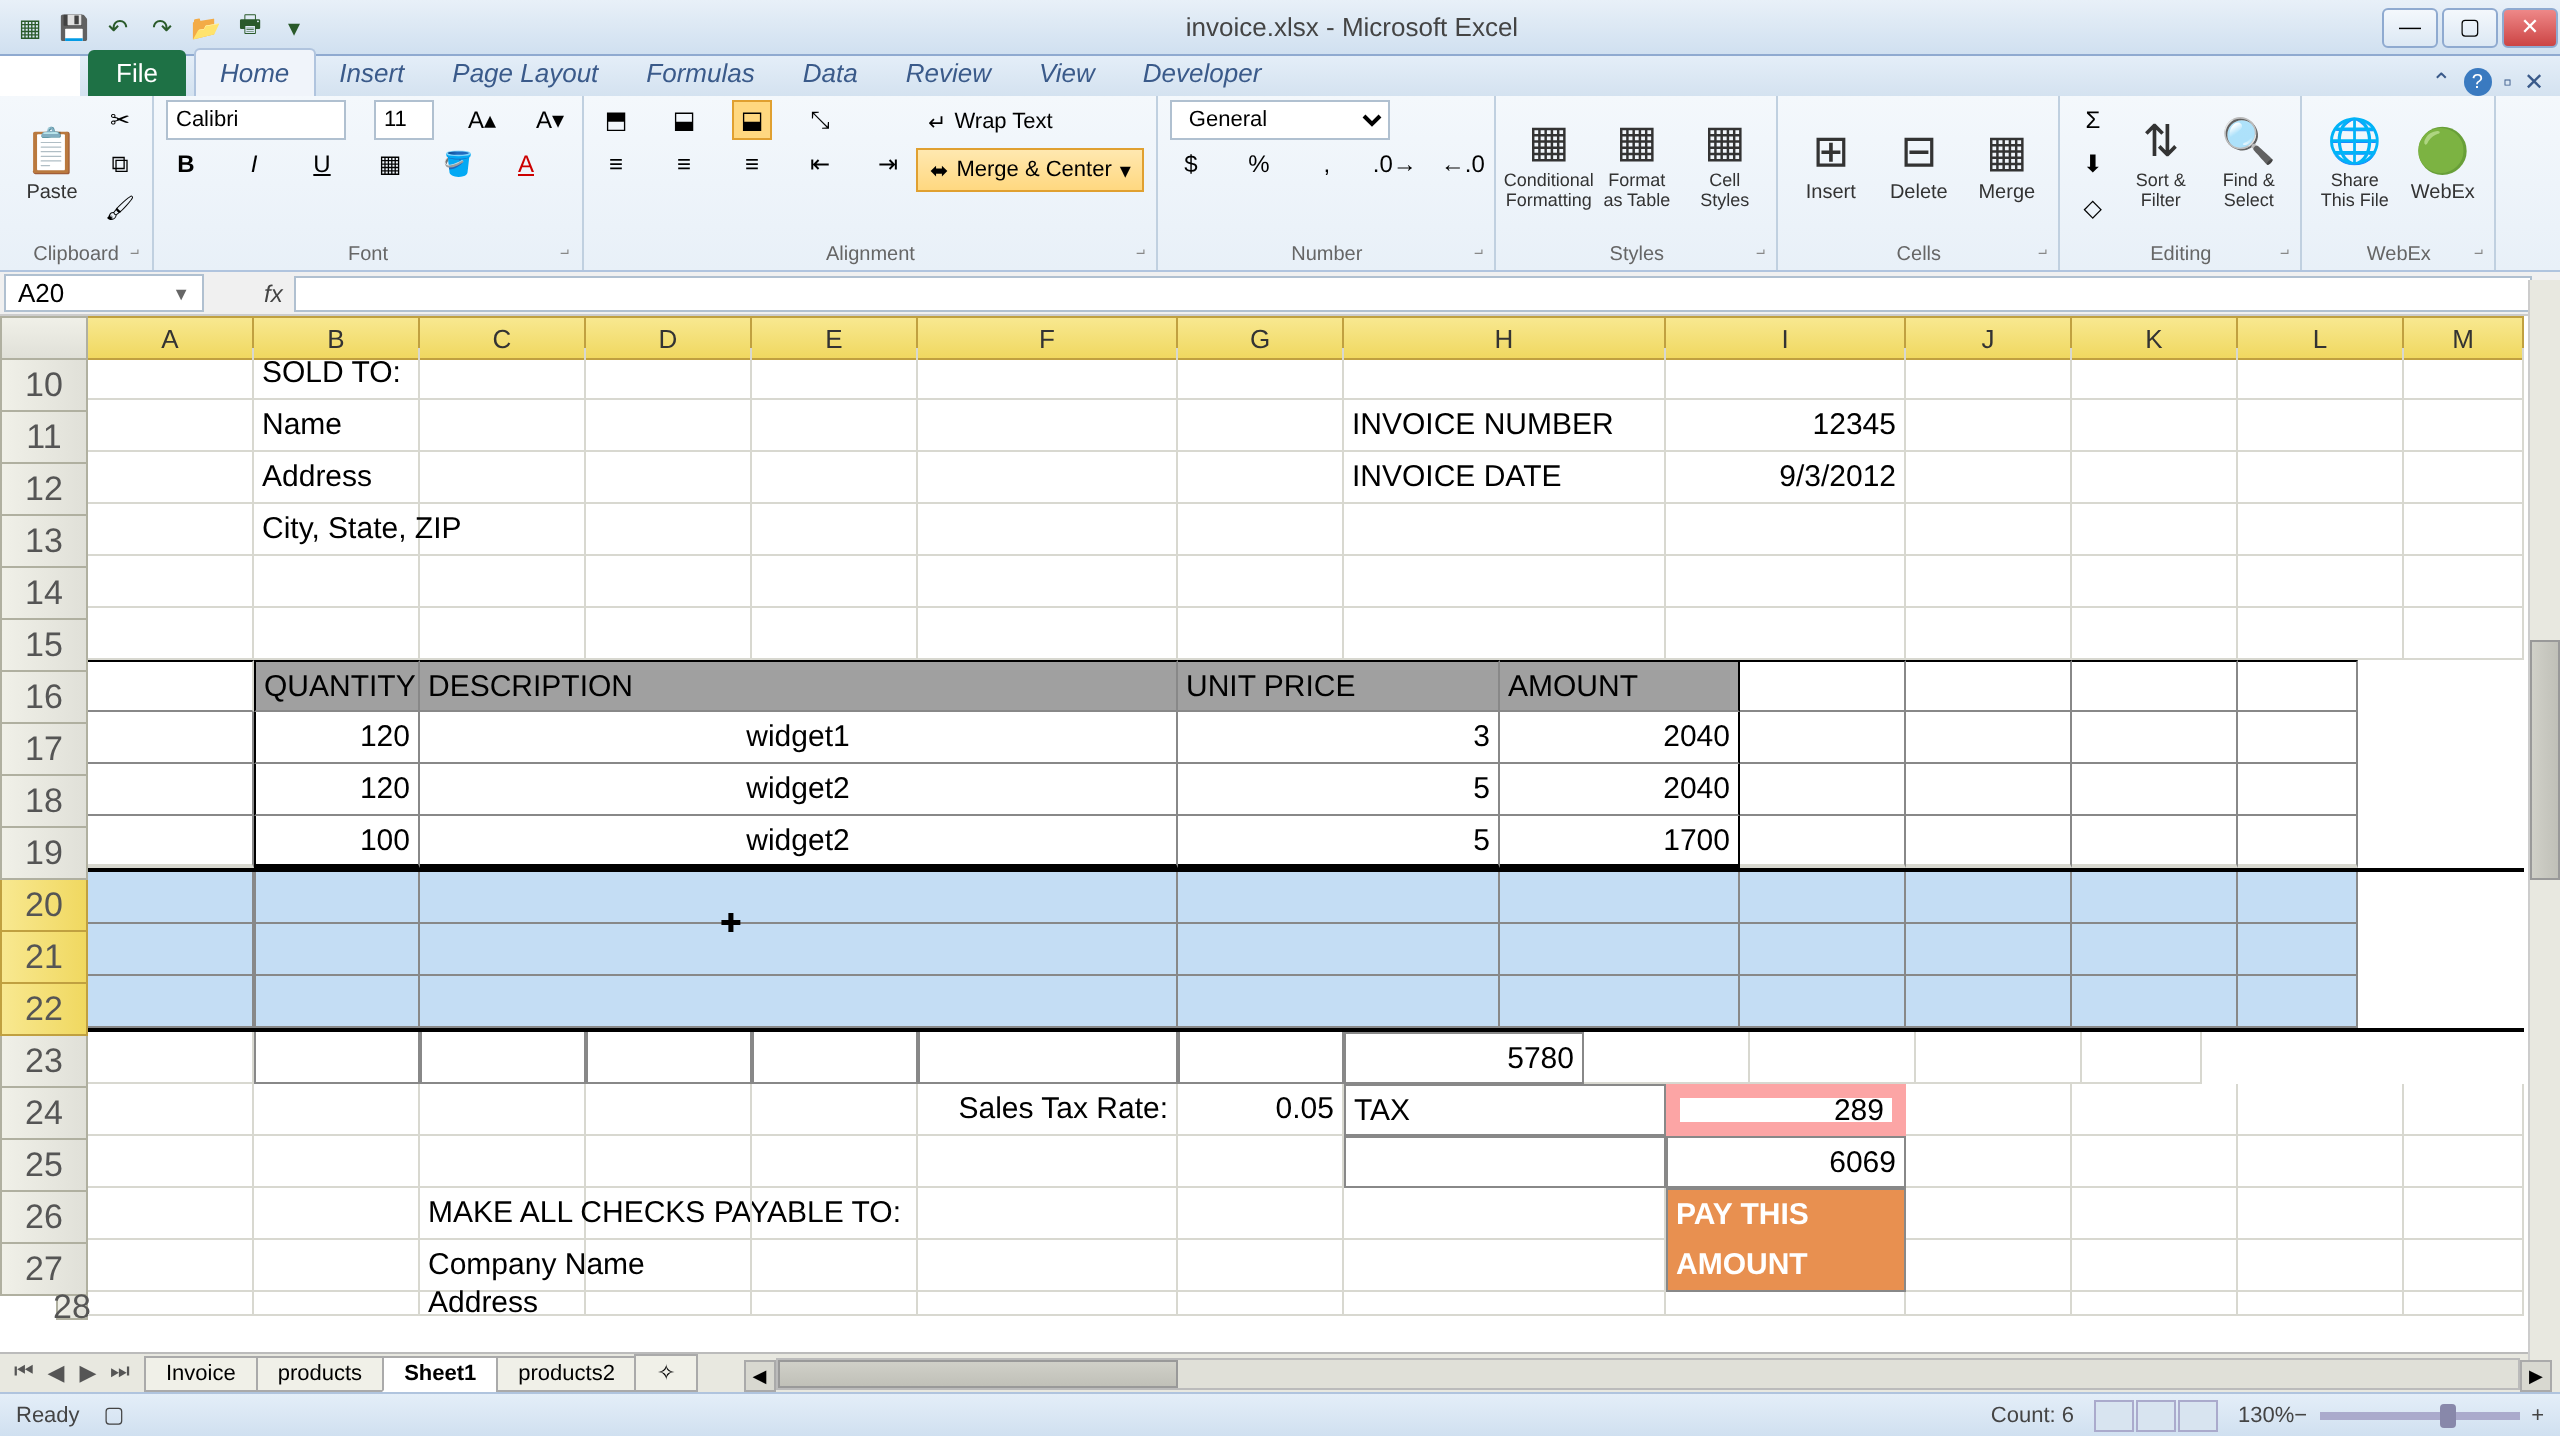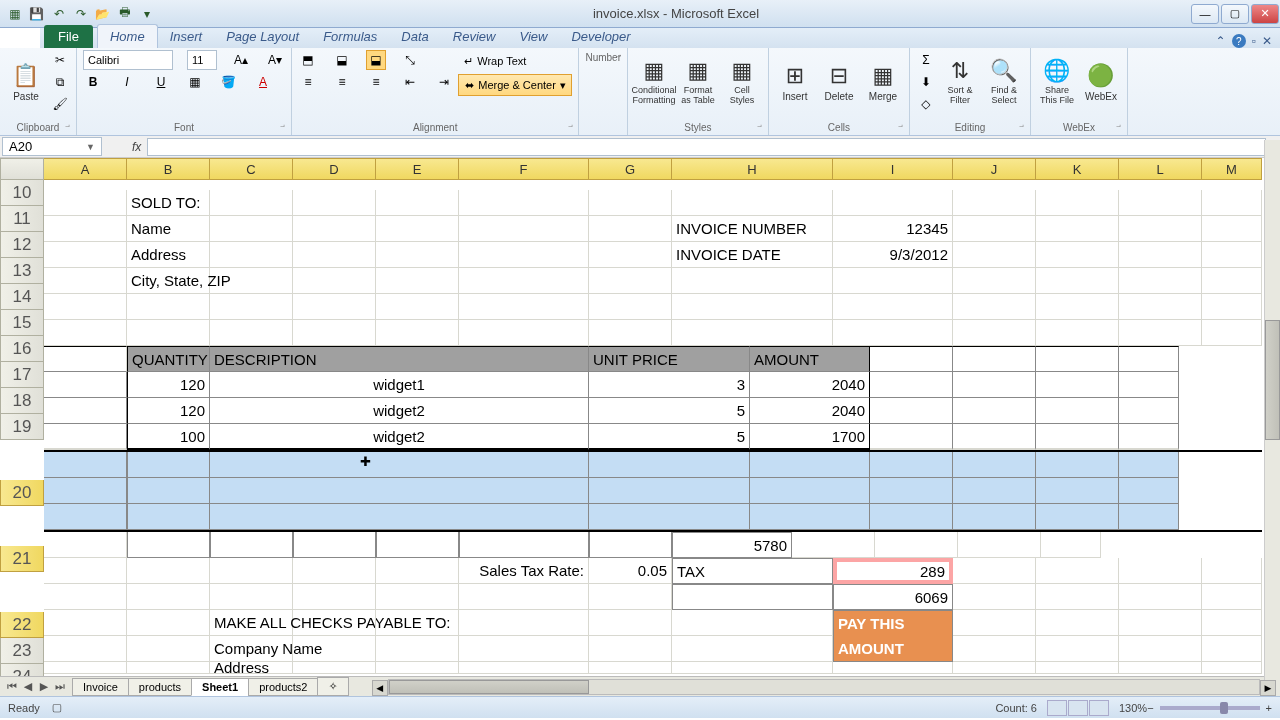--- a/index.html
+++ b/index.html
@@ -49,22 +49,22 @@
 .fx-label { font-style: italic; font-size: 12px; color: #444; padding: 0 6px; }
 .formula-input { flex: 1; background: #fff; border: 1px solid #b0c0d0; margin: 1px 14px 1px 0; height: 18px; }
 
 
 .grid-wrap { position: relative; height: 518px; overflow: hidden; background: #fff; }
 .corner { position: absolute; left: 0; top: 0; width: 44px; height: 22px; background: linear-gradient(#f0f0e8,#e0e0d8); border: 1px solid #b0b0a0; }
 .colheads { position: absolute; left: 44px; top: 0; height: 22px; display: flex; }
 .colhead { background: linear-gradient(#f8e890,#f0d860); border: 1px solid #c0a040; border-left: none; display: flex; align-items: center; justify-content: center; font-size: 13px; color: #333; }
 .rowheads { position: absolute; left: 0; top: 22px; width: 44px; }
 .rowhead { height: 26px; background: linear-gradient(90deg,#f0f0e8,#e0e0d8); border: 1px solid #b0b0a0; border-top: none; display: flex; align-items: center; justify-content: center; font-size: 17px; color: #555; }
-.rowhead.sel { background: linear-gradient(90deg,#f8e890,#f0d860); border-color: #c0a040; margin-top: 40px; }
-.cells { position: absolute; left: 44px; top: 32px; }
+.rowhead.sel { background: linear-gradient(90deg,#f8e890,#f0d860); border-color: #c0a040; }
+.cells { position: absolute; left: 44px; top: 16px; }
 .row { display: flex; height: 26px; }
 .cell { border-right: 1px solid #d8d8d0; border-bottom: 1px solid #d8d8d0; font-size: 15px; padding: 2px 4px; display: flex; align-items: center; white-space: nowrap; overflow: visible; }
 .cell.r { justify-content: flex-end; }
 .cell.c { justify-content: center; }
 .hdr-row .cell { background: #a0a0a0; color: #000; font-weight: normal; border-right-color: #888; border-bottom-color: #888; }
 .tbl .cell { border-right: 1px solid #888; border-bottom: 1px solid #888; }
 .tbl-top .cell { border-top: 1px solid #000; }
 .tbl-bot .cell { border-bottom: 2px solid #000; }
 .sel-rows .cell { background: #c4ddf4; }
 .sel-rows { border-top: 2px solid #000; border-bottom: 2px solid #000; }
@@ -204,20 +204,30 @@
             <span>⬌</span>
             <span>Merge &amp; Center</span>
             <span>▾</span>
           </div>
       </div>
     </div>
     <div class="group-label">Alignment</div>
   </div>
 
   <div class="group">
+    <div class="group-body vstack">
+      <select class="sel numfmt"><option>General</option></select>
+      <div class="hstack">
+        <div class="btn-sm">$</div>
+        <div class="btn-sm">%</div>
+        <div class="btn-sm">,</div>
+        <div class="btn-sm">.0→</div>
+        <div class="btn-sm">←.0</div>
+      </div>
+    </div>
     <div class="group-label">Number</div>
   </div>
 
   <div class="group">
     <div class="group-body">
       <div class="btn-lg">
           <span class="ico">▦</span>
           <span style="font-size:9px;text-align:center;line-height:1.1">Conditional Formatting</span>
         </div>
       <div class="btn-lg">
@@ -533,21 +543,21 @@
 
     <div class="row">
         <div class="cell col-A"></div>
         <div class="cell col-B"></div>
         <div class="cell col-C"></div>
         <div class="cell col-D"></div>
         <div class="cell col-E"></div>
         <div class="cell col-F r">Sales Tax Rate:</div>
         <div class="cell col-G r">0.05</div>
         <div class="cell col-H" style="border:1px solid #888">TAX</div>
-        <div class="cell col-I r" style="border:4px solid #fca5a5">289</div>
+        <div class="cell col-I r" style="border:7px solid #fca5a5">289</div>
         <div class="cell col-J"></div>
         <div class="cell col-K"></div>
         <div class="cell col-L"></div>
         <div class="cell col-M"></div>
       </div>
 
     <div class="row">
         <div class="cell col-A"></div>
         <div class="cell col-B"></div>
         <div class="cell col-C"></div>

